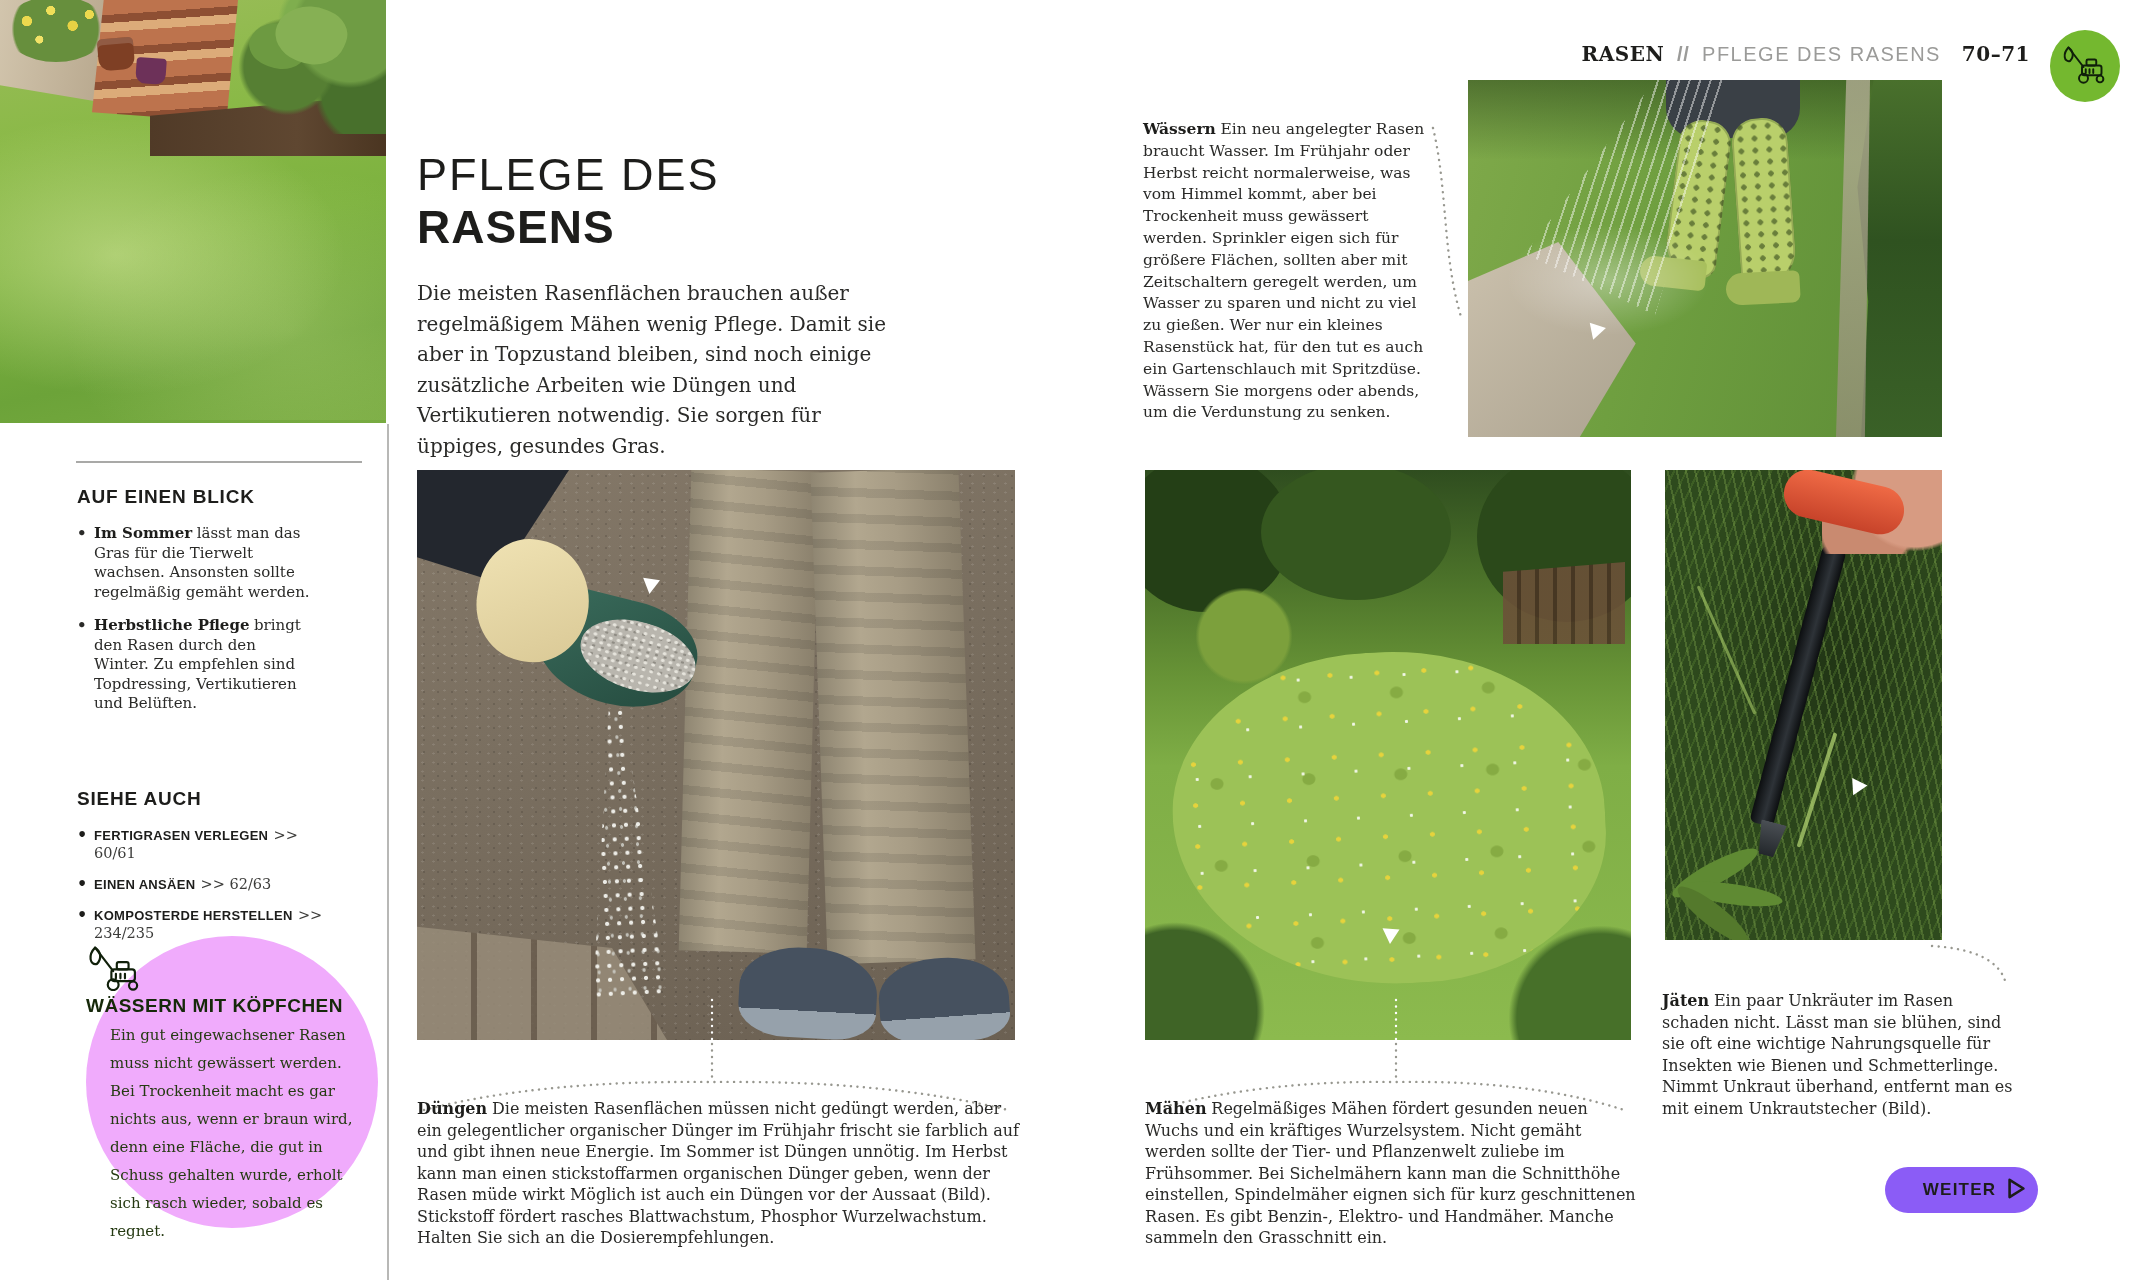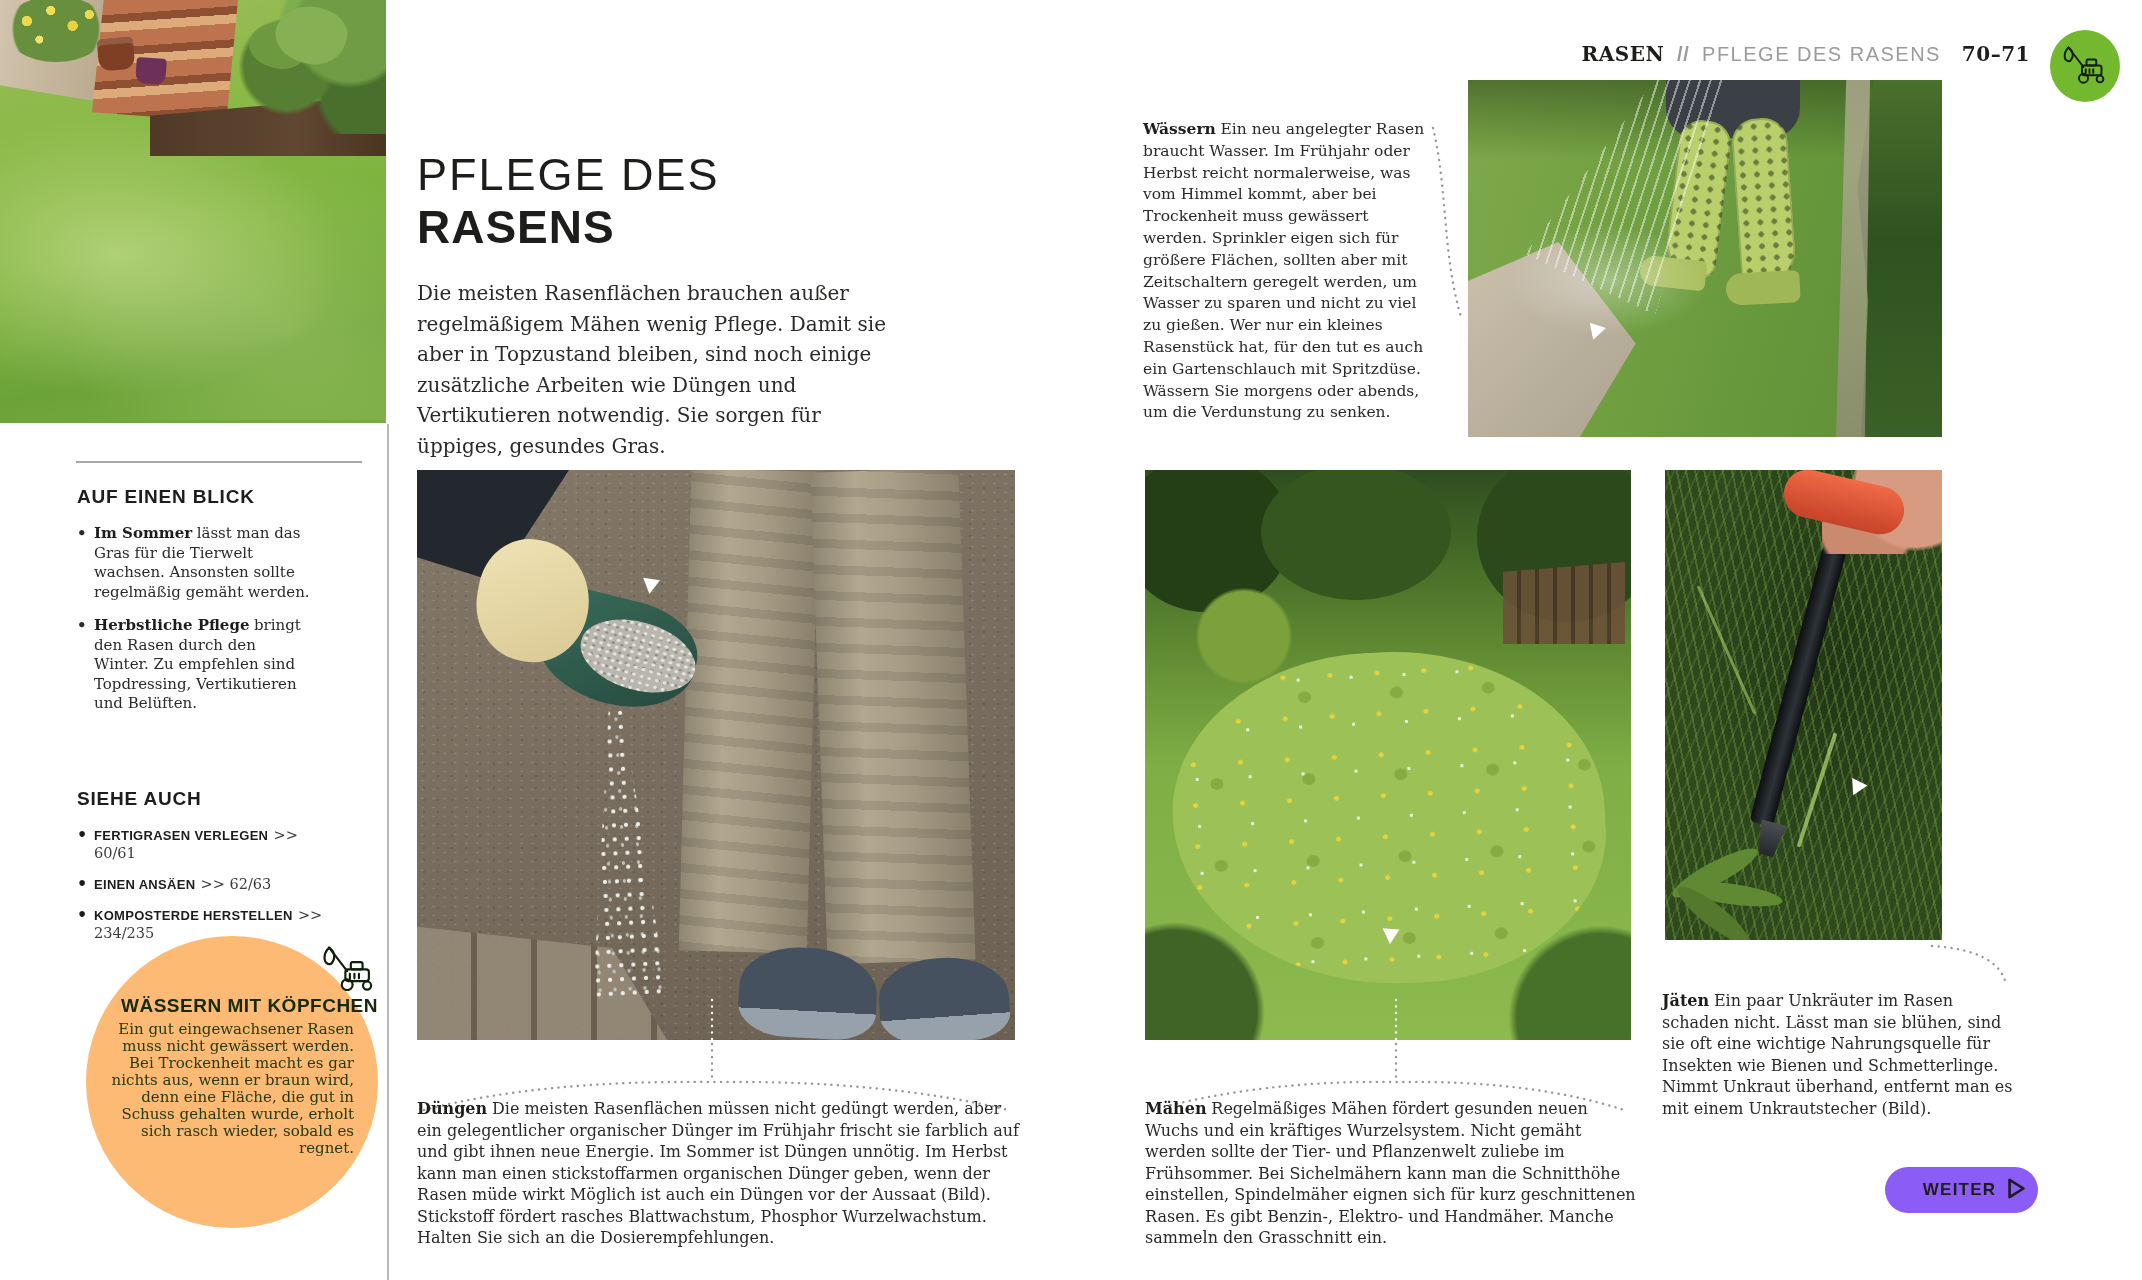--- a/index.html
+++ b/index.html
@@ -69,25 +69,25 @@
   .glance-list li::before { content:"•"; position:absolute; left:0; top:0; font-weight:bold; }
   .lead { font-weight:bold; margin-right:.3em; color:#1d1d1b; }
   .see-list { position:absolute; left:77px; top:826px; width:250px; list-style:none; }
   .see-list li { position:relative; padding-left:17px; margin-bottom:13px; line-height:17px; cursor:pointer; }
   .see-list li::before { content:"•"; position:absolute; left:0; top:0; font-weight:bold; }
   .see-label { font-family:"Liberation Sans", sans-serif; font-weight:bold; font-size:13px;
     letter-spacing:.3px; color:#1d1d1b; margin-right:.4em; }
   .see-ref { font-size:14.5px; color:#3c3c3a; }
 
   .tip-circle { position:absolute; left:86px; top:936px; width:292px; height:292px;
-    background:#fdba74; border-radius:50%; text-align:right; }
+    background:#f0abfc; border-radius:50%; text-align:left; }
   .tip-icon { margin-top:8px; }
   .tip-title { font-family:"Liberation Sans", sans-serif; font-weight:bold; font-size:19px;
     letter-spacing:.5px; color:#16290a; margin-top:0px; }
-  .tip-text { font-size:15px; line-height:17px; color:#253a12; padding:4px 24px 0 24px; }
+  .tip-text { font-size:15px; line-height:28px; color:#253a12; padding:4px 24px 0 24px; }
 
   .divider-v { position:absolute; left:387px; top:424px; width:1.5px; height:856px; background:#b8b8b6; }
 
   
   .title-block { position:absolute; left:417px; top:148px; font-family:"Liberation Sans", sans-serif; }
   .title-l1 { font-weight:normal; font-size:45px; line-height:53px; letter-spacing:2px; color:#1d1d1b; }
   .title-l2 { font-weight:bold; font-size:46px; line-height:53px; letter-spacing:1px; color:#1d1d1b; }
   .intro { position:absolute; left:417px; top:278px; width:486px; font-size:20px;
     line-height:30.5px; color:#2a2a28; }
 

